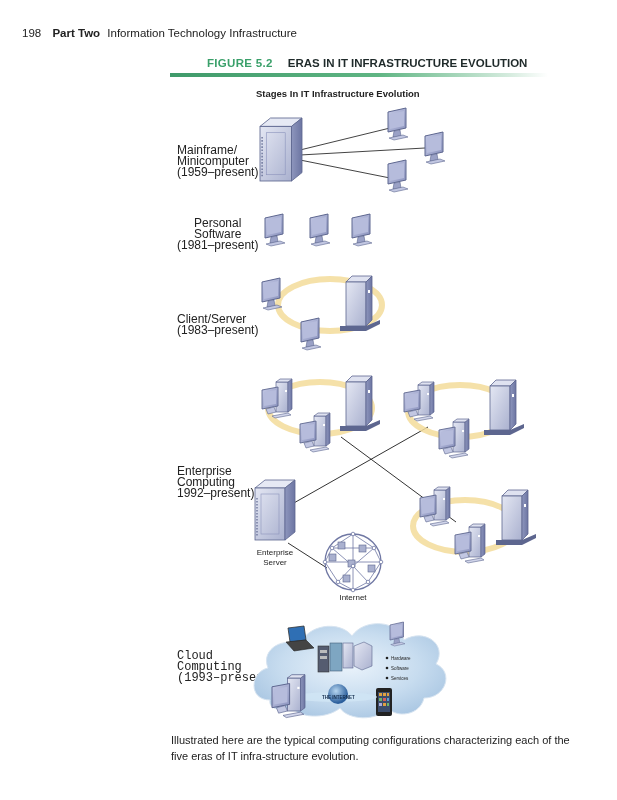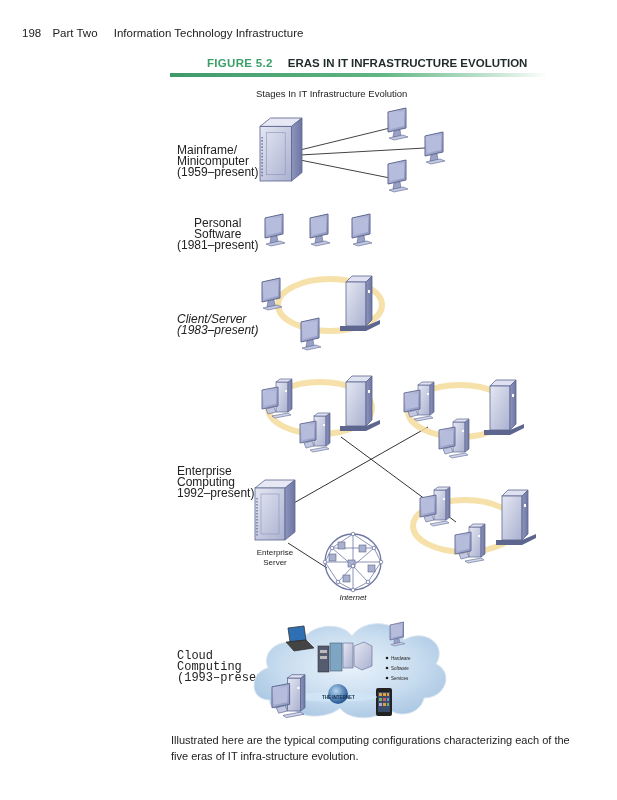--- a/index.html
+++ b/index.html
@@ -1,25 +1,25 @@
 <!DOCTYPE html>
 <html><head>
 <meta charset="utf-8">
 <style>
   html,body{margin:0;padding:0;background:#fff;}
   body{width:617px;height:800px;position:relative;overflow:hidden;font-family:"Liberation Sans",sans-serif;color:#222;}
   .abs{position:absolute;}
   .running-head{left:22px;top:27px;font-size:11.5px;color:#222;white-space:nowrap;}
   .running-head .pg{font-weight:normal;margin-right:8px;}
-  .running-head .part{font-weight:normal;margin-right:13px;}
+  .running-head .part{font-weight:bold;margin-right:4px;}
   .fig-head{left:171px;top:57px;font-size:11.5px;font-weight:bold;white-space:nowrap;padding-left:36px;}
   .fig-head .num{color:#3aa06a;letter-spacing:0.3px;margin-right:12px;}
   .fig-head .ttl{color:#1f2a2a;}
   .green-bar{left:170px;top:73px;width:378px;height:4px;background:linear-gradient(90deg,#3f9a6a 0%,#5fb583 55%,#d6ecdf 90%,#ffffff 100%);}
-  .stages-title{left:256px;top:88px;font-size:9.5px;font-weight:normal;color:#222;}
+  .stages-title{left:256px;top:88px;font-size:9.5px;font-weight:bold;color:#222;}
   .era-label{font-size:12px;line-height:11px;color:#222;}
   .caption{left:171px;top:732px;width:400px;font-size:11px;line-height:16px;color:#222;}
   svg{position:absolute;left:0;top:0;}
   .small-lbl{font-size:8px;color:#222;text-align:center;line-height:10px;}
 </style>
 </head>
 <body>
 
 <div class="abs running-head">
   <span class="pg">198</span>
@@ -38,21 +38,21 @@
 <div class="abs era-label" style="left:177px;top:145px;">
   <div>Mainframe/</div>
   <div>Minicomputer</div>
   <div>(1959–present)</div>
 </div>
 <div class="abs era-label" style="left:177px;top:218px;text-align:center;">
   <div>Personal</div>
   <div>Software</div>
   <div>(1981–present)</div>
 </div>
-<div class="abs era-label" style="left:177px;top:314px;font-style:italic;">
+<div class="abs era-label" style="left:177px;top:314px;">
   <div>Client/Server</div>
   <div>(1983–present)</div>
 </div>
 <div class="abs era-label" style="left:177px;top:466px;">
   <div>Enterprise</div>
   <div>Computing</div>
   <div>1992–present)</div>
 </div>
 <div class="abs era-label" style="left:177px;top:651px;font-family:Liberation Mono, monospace;">
   <div>Cloud</div>
@@ -298,15 +298,15 @@
     <g transform="translate(272,678) scale(1.1)">
         <use href="#desktop"></use>
       </g>
   </g>
 </svg>
 
 <div class="abs small-lbl" style="left:250px;top:548px;width:50px;">
   <div>Enterprise</div>
   <div>Server</div>
 </div>
-<div class="abs small-lbl" style="left:328px;top:593px;width:50px;font-style:italic;">Internet</div>
+<div class="abs small-lbl" style="left:328px;top:593px;width:50px;">Internet</div>
 
 <div class="abs caption">Illustrated here are the typical computing configurations characterizing each of the five eras of IT infra-structure evolution.</div>
 
 </body></html>

